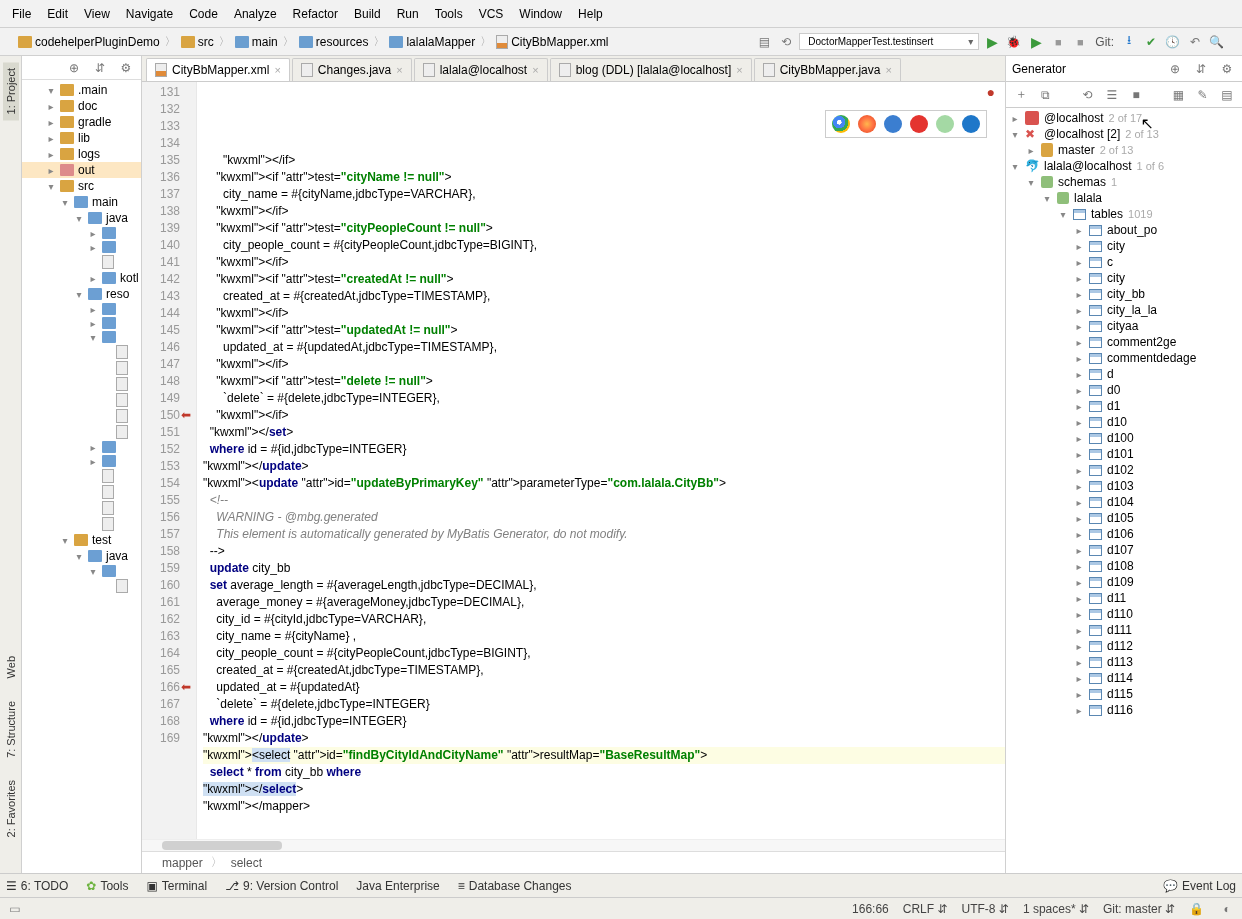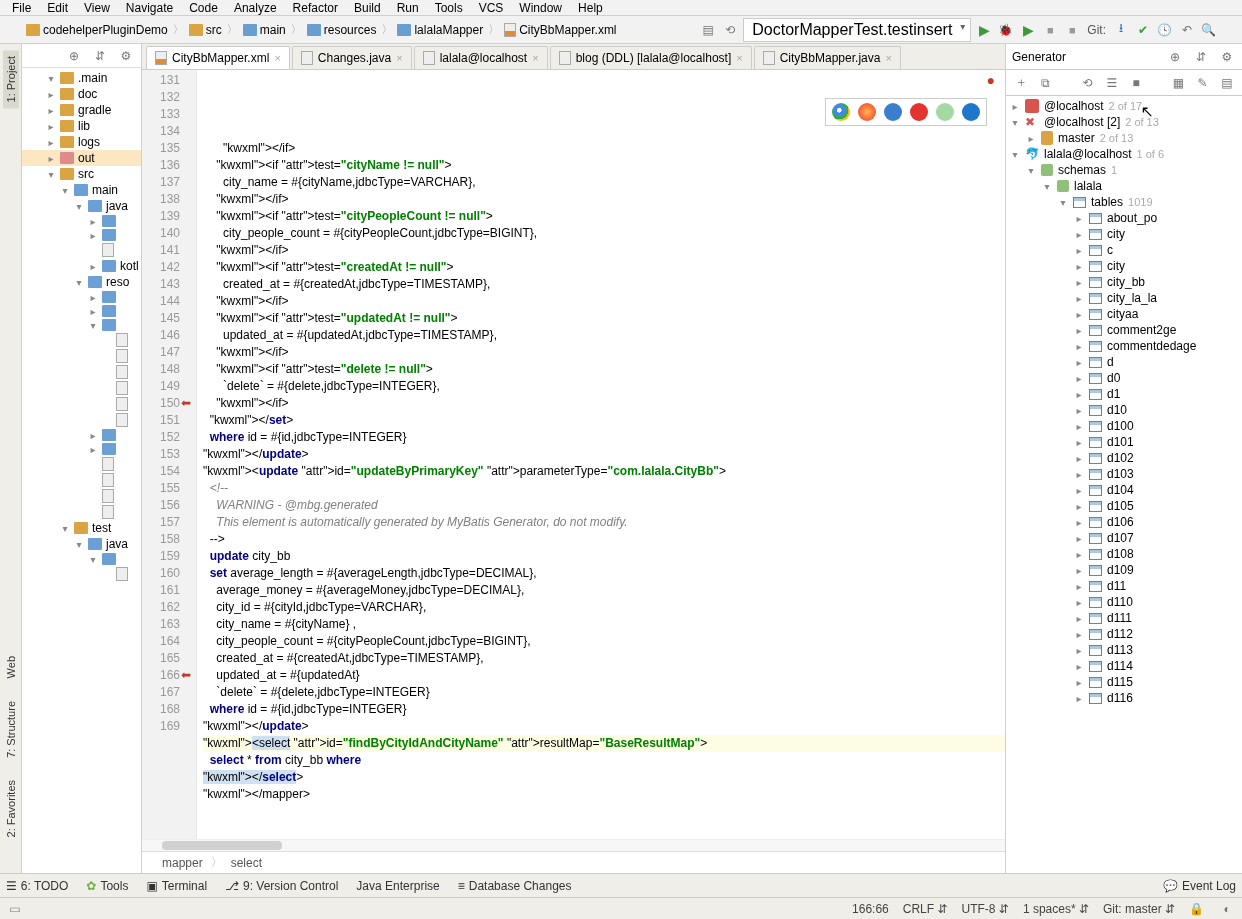--- a/index.html
+++ b/index.html
@@ -1,34 +1,34 @@
 <!DOCTYPE html>
 <html><head>
 <meta charset="utf-8">
 <style>
 * { margin: 0; padding: 0; box-sizing: border-box; font-family: "Segoe UI", Arial, sans-serif; font-size: 12px; }
 body { width: 1242px; height: 919px; background: #f2f2f2; overflow: hidden; display: flex; flex-direction: column; }
 
 
-.menubar { height: 16px; background: #f2f2f2; border-bottom: 1px solid #d0d0d0; display: flex; align-items: center; padding: 0 4px; }
+.menubar { height: 28px; background: #f2f2f2; border-bottom: 1px solid #d0d0d0; display: flex; align-items: center; padding: 0 4px; }
 .menubar span { padding: 3px 8px; cursor: default; }
 
 
-.navrow { height: 28px; background: #f2f2f2; border-bottom: 1px solid #d0d0d0; display: flex; align-items: center; padding: 0 24px; gap: 2px; }
+.navrow { height: 28px; background: #f2f2f2; border-bottom: 1px solid #d0d0d0; display: flex; align-items: center; padding: 0 16px; gap: 2px; }
 .bc { display: flex; align-items: center; gap: 3px; flex:1; }
 .bc .sep { color: #999; font-size: 11px; }
 .bc .crumb { padding: 1px 2px; display:flex; align-items:center; gap:3px;}
 .foldericon { width:14px; height:12px; background:#d9a441; border-radius:1px; display:inline-block; position:relative;}
 .foldericon.blue { background:#6a9ed0;}
 .fileicon { width:12px; height:14px; background:#eee; border:1px solid #aaa; display:inline-block; position:relative;}
 .fileicon.orange::after{content:"";position:absolute;bottom:0;left:0;width:100%;height:5px;background:#e08b3a;}
 
 .rtool { display:flex; align-items:center; gap:4px;}
 .iconbtn { width:18px; height:18px; display:flex; align-items:center; justify-content:center; cursor:pointer;}
-.runcfg { border:1px solid #ccc; background:#fff; padding:2px 18px 2px 8px; font-size:16px; min-width:180px; position:relative;}
+.runcfg { border:1px solid #ccc; background:#fff; padding:2px 18px 2px 8px; font-size:10px; min-width:180px; position:relative;}
 .runcfg::after{content:"▾"; position:absolute; right:5px; top:2px; color:#666; font-size:10px;}
 .play { color:#3c9a3c; font-size:14px;}
 .bug  { color:#3c9a3c; font-size:12px;}
 .stop { color:#999; font-size:11px;}
 .greyico { color:#777; }
 
 
 .mainrow { flex:1; display:flex; min-height:0; }
 
 

